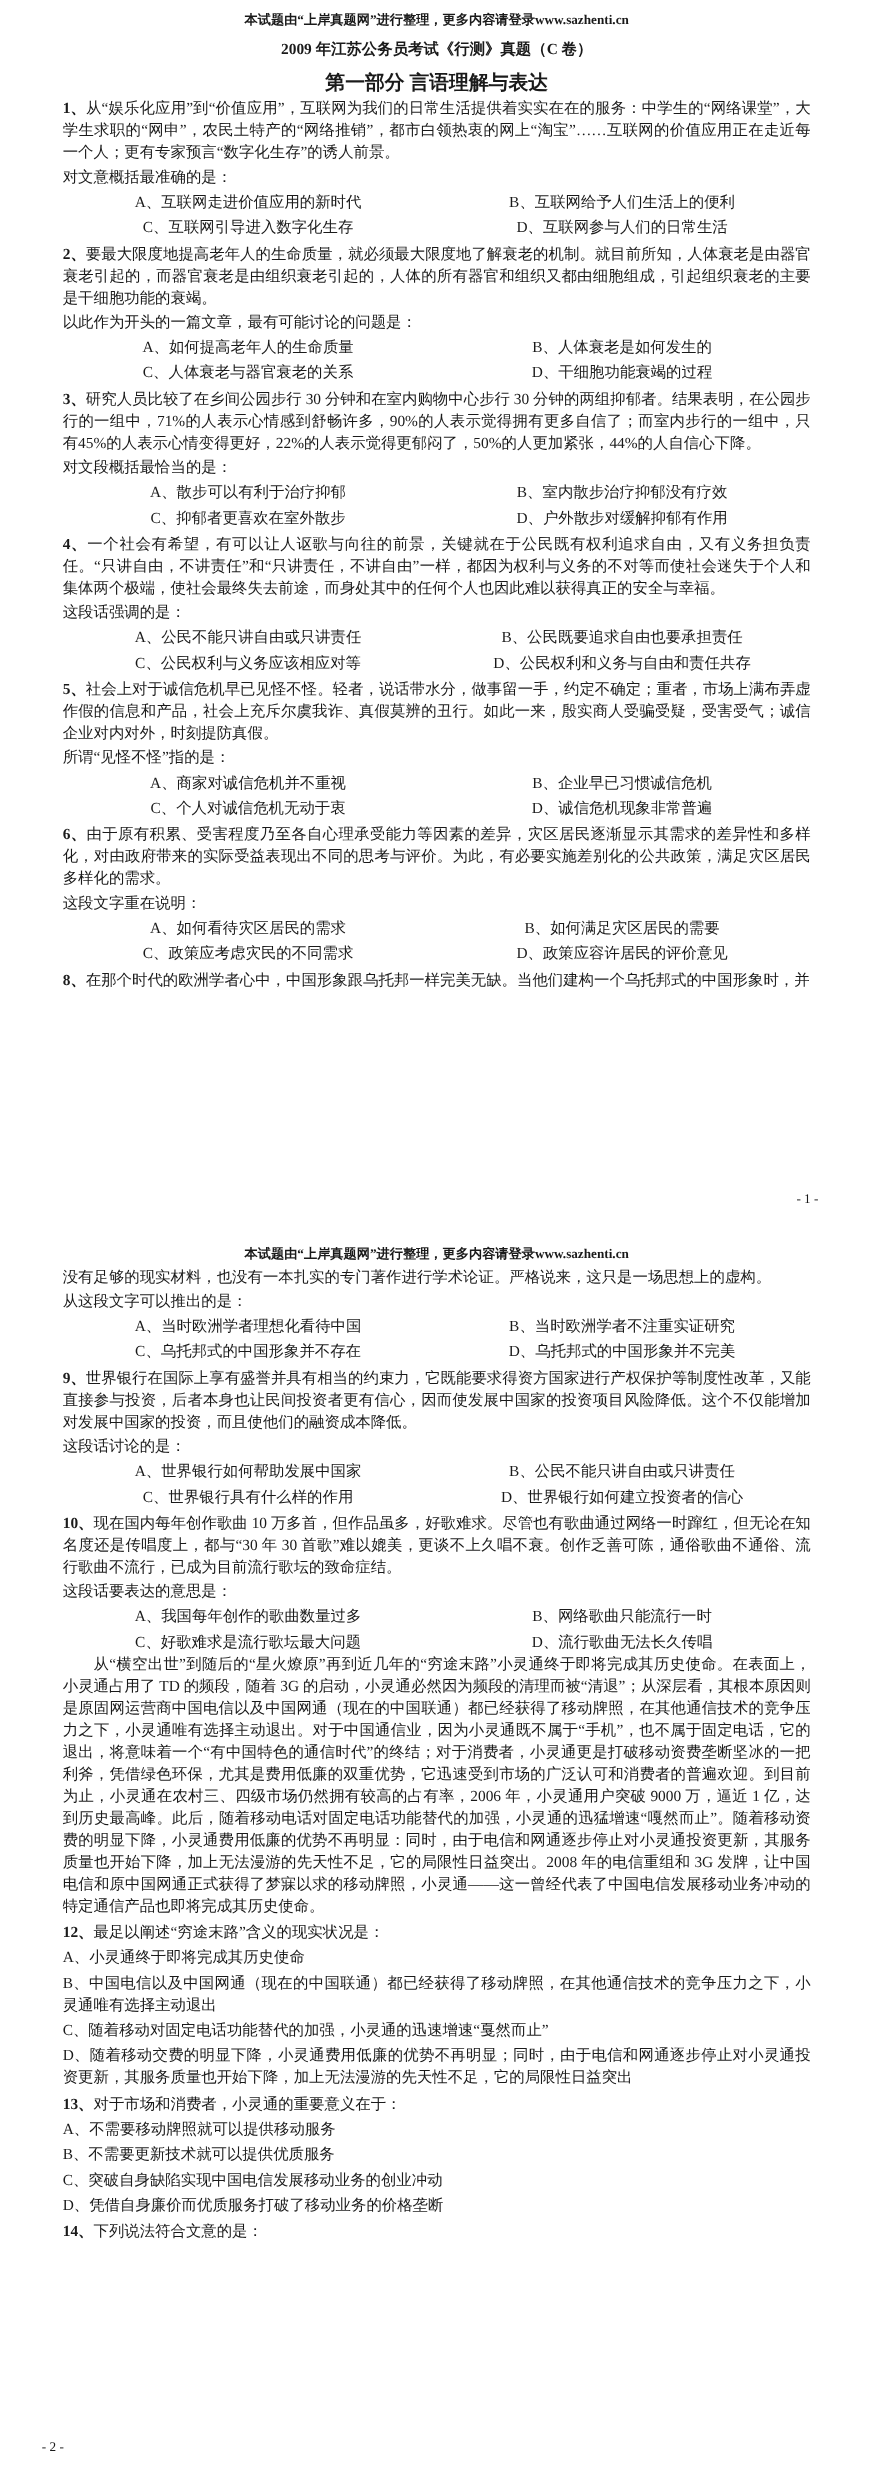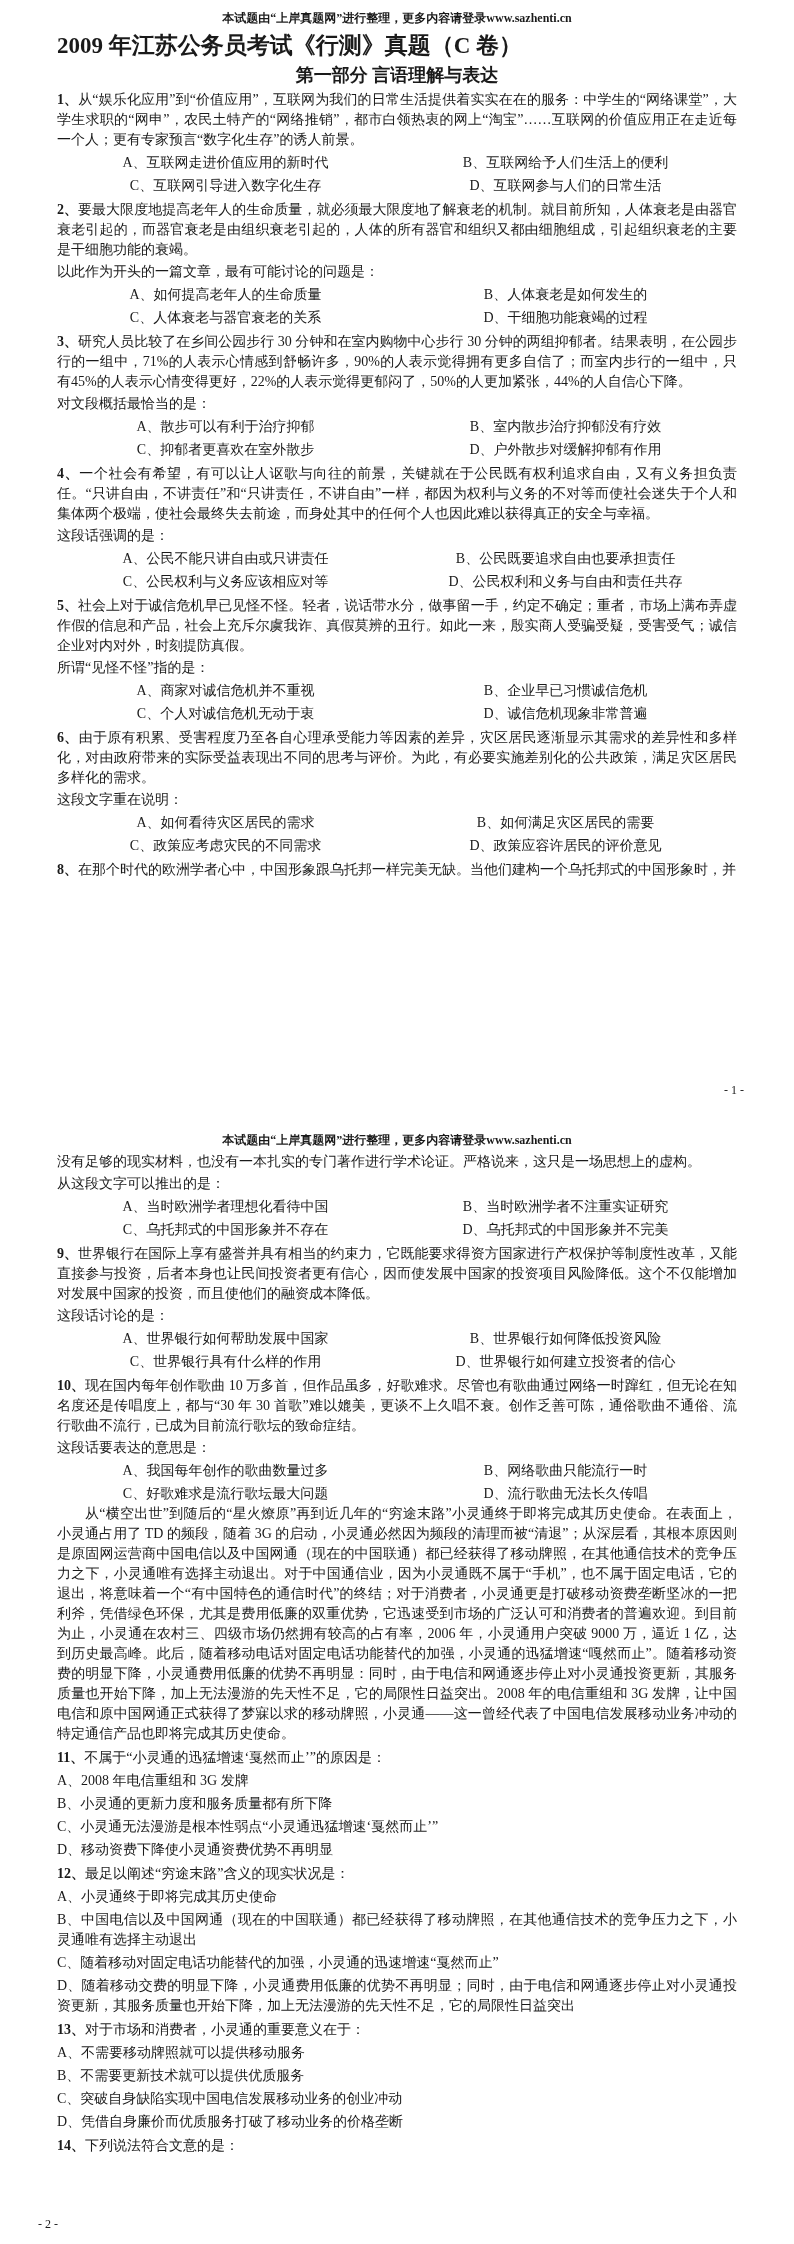--- a/index.html
+++ b/index.html
@@ -24,22 +24,23 @@
     background: #ffffff;
   }
   .header-note {
     font-size: 12px;
     font-weight: 700;
     text-align: center;
     margin: 2px 0 0 0;
     line-height: 16px;
   }
   .doc-title {
-    font-size: 23px;
+    font-size: 14px;
     font-weight: 700;
+    text-align: center;
     margin: 7px 0 0 0;
     line-height: 26px;
   }
   .section-heading {
     font-size: 18px;
     font-weight: 700;
     text-align: center;
     margin: 6px 0 2px 0;
     line-height: 21px;
   }
@@ -72,20 +73,21 @@
 
 <div class="doc">
 
   <div class="page">
     <p class="header-note">本试题由“上岸真题网”进行整理，更多内容请登录www.sazhenti.cn</p>
     <h1 class="doc-title">2009 年江苏公务员考试《行测》真题（C 卷）</h1>
     <h2 class="section-heading">第一部分 言语理解与表达</h2>
     <div id="page1-blocks">
         <div class="block">
           <p class="stem"><b class="qnum">1、</b><span>从“娱乐化应用”到“价值应用”，互联网为我们的日常生活提供着实实在在的服务：中学生的“网络课堂”，大学生求职的“网申”，农民土特产的“网络推销”，都市白领热衷的网上“淘宝”……互联网的价值应用正在走近每一个人；更有专家预言“数字化生存”的诱人前景。</span></p>
+          <p class="lead">对文意概括最准确的是：</p>
           <div class="opt-grid">
             <p class="opt">A、互联网走进价值应用的新时代</p>
             <p class="opt">B、互联网给予人们生活上的便利</p>
             <p class="opt">C、互联网引导进入数字化生存</p>
             <p class="opt">D、互联网参与人们的日常生活</p>
           </div>
         </div>
         <div class="block">
           <p class="stem"><b class="qnum">2、</b><span>要最大限度地提高老年人的生命质量，就必须最大限度地了解衰老的机制。就目前所知，人体衰老是由器官衰老引起的，而器官衰老是由组织衰老引起的，人体的所有器官和组织又都由细胞组成，引起组织衰老的主要是干细胞功能的衰竭。</span></p>
           <p class="lead">以此作为开头的一篇文章，最有可能讨论的问题是：</p>
@@ -154,44 +156,37 @@
             <p class="opt">B、当时欧洲学者不注重实证研究</p>
             <p class="opt">C、乌托邦式的中国形象并不存在</p>
             <p class="opt">D、乌托邦式的中国形象并不完美</p>
           </div>
         </div>
         <div class="block">
           <p class="stem"><b class="qnum">9、</b><span>世界银行在国际上享有盛誉并具有相当的约束力，它既能要求得资方国家进行产权保护等制度性改革，又能直接参与投资，后者本身也让民间投资者更有信心，因而使发展中国家的投资项目风险降低。这个不仅能增加对发展中国家的投资，而且使他们的融资成本降低。</span></p>
           <p class="lead">这段话讨论的是：</p>
           <div class="opt-grid">
             <p class="opt">A、世界银行如何帮助发展中国家</p>
-            <p class="opt">B、世界银行如何降低投资风险</p>
+            <p class="opt">B、公民不能只讲自由或只讲责任</p>
             <p class="opt">C、世界银行具有什么样的作用</p>
             <p class="opt">D、世界银行如何建立投资者的信心</p>
           </div>
         </div>
         <div class="block">
           <p class="stem"><b class="qnum">10、</b><span>现在国内每年创作歌曲 10 万多首，但作品虽多，好歌难求。尽管也有歌曲通过网络一时蹿红，但无论在知名度还是传唱度上，都与“30 年 30 首歌”难以媲美，更谈不上久唱不衰。创作乏善可陈，通俗歌曲不通俗、流行歌曲不流行，已成为目前流行歌坛的致命症结。</span></p>
           <p class="lead">这段话要表达的意思是：</p>
           <div class="opt-grid">
             <p class="opt">A、我国每年创作的歌曲数量过多</p>
             <p class="opt">B、网络歌曲只能流行一时</p>
             <p class="opt">C、好歌难求是流行歌坛最大问题</p>
             <p class="opt">D、流行歌曲无法长久传唱</p>
           </div>
         </div>
         <div class="block">
           <p class="passage">从“横空出世”到随后的“星火燎原”再到近几年的“穷途末路”小灵通终于即将完成其历史使命。在表面上，小灵通占用了 TD 的频段，随着 3G 的启动，小灵通必然因为频段的清理而被“清退”；从深层看，其根本原因则是原固网运营商中国电信以及中国网通（现在的中国联通）都已经获得了移动牌照，在其他通信技术的竞争压力之下，小灵通唯有选择主动退出。对于中国通信业，因为小灵通既不属于“手机”，也不属于固定电话，它的退出，将意味着一个“有中国特色的通信时代”的终结；对于消费者，小灵通更是打破移动资费垄断坚冰的一把利斧，凭借绿色环保，尤其是费用低廉的双重优势，它迅速受到市场的广泛认可和消费者的普遍欢迎。到目前为止，小灵通在农村三、四级市场仍然拥有较高的占有率，2006 年，小灵通用户突破 9000 万，逼近 1 亿，达到历史最高峰。此后，随着移动电话对固定电话功能替代的加强，小灵通的迅猛增速“嘎然而止”。随着移动资费的明显下降，小灵通费用低廉的优势不再明显：同时，由于电信和网通逐步停止对小灵通投资更新，其服务质量也开始下降，加上无法漫游的先天性不足，它的局限性日益突出。2008 年的电信重组和 3G 发牌，让中国电信和原中国网通正式获得了梦寐以求的移动牌照，小灵通——这一曾经代表了中国电信发展移动业务冲动的特定通信产品也即将完成其历史使命。</p>
-        </div>
-        <div class="block">
-          <p class="stem"><b class="qnum">11、</b><span>不属于“小灵通的迅猛增速‘戛然而止’”的原因是：</span></p>
-          <p class="opt full">A、2008 年电信重组和 3G 发牌</p>
-          <p class="opt full">B、小灵通的更新力度和服务质量都有所下降</p>
-          <p class="opt full">C、小灵通无法漫游是根本性弱点“小灵通迅猛增速‘戛然而止’”</p>
-          <p class="opt full">D、移动资费下降使小灵通资费优势不再明显</p>
         </div>
         <div class="block">
           <p class="stem"><b class="qnum">12、</b><span>最足以阐述“穷途末路”含义的现实状况是：</span></p>
           <p class="opt full">A、小灵通终于即将完成其历史使命</p>
           <p class="opt full">B、中国电信以及中国网通（现在的中国联通）都已经获得了移动牌照，在其他通信技术的竞争压力之下，小灵通唯有选择主动退出</p>
           <p class="opt full">C、随着移动对固定电话功能替代的加强，小灵通的迅速增速“戛然而止”</p>
           <p class="opt full">D、随着移动交费的明显下降，小灵通费用低廉的优势不再明显；同时，由于电信和网通逐步停止对小灵通投资更新，其服务质量也开始下降，加上无法漫游的先天性不足，它的局限性日益突出</p>
         </div>
         <div class="block">
           <p class="stem"><b class="qnum">13、</b><span>对于市场和消费者，小灵通的重要意义在于：</span></p>

